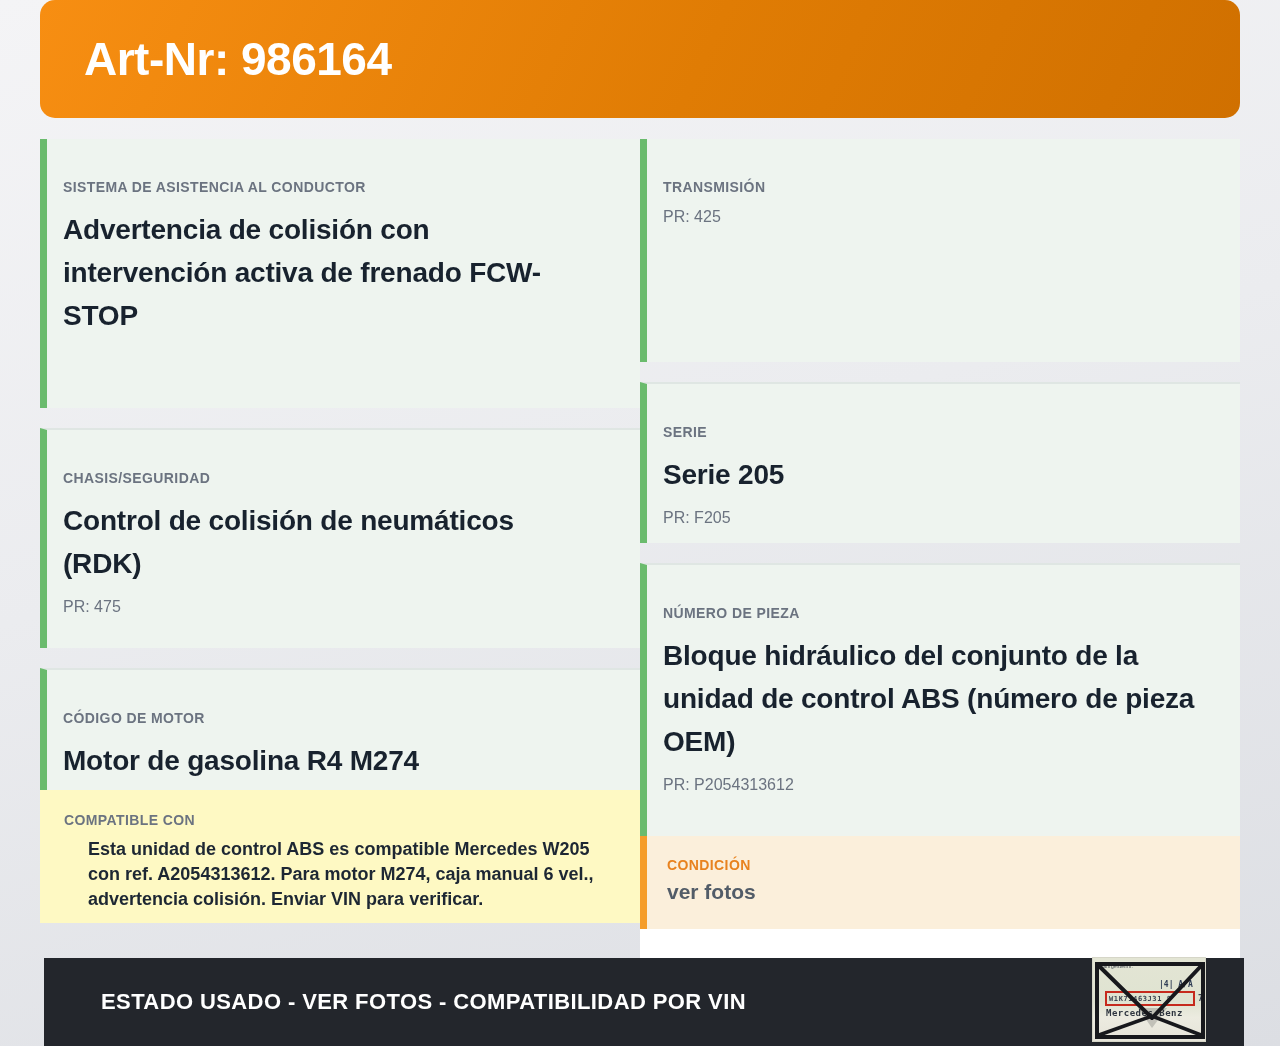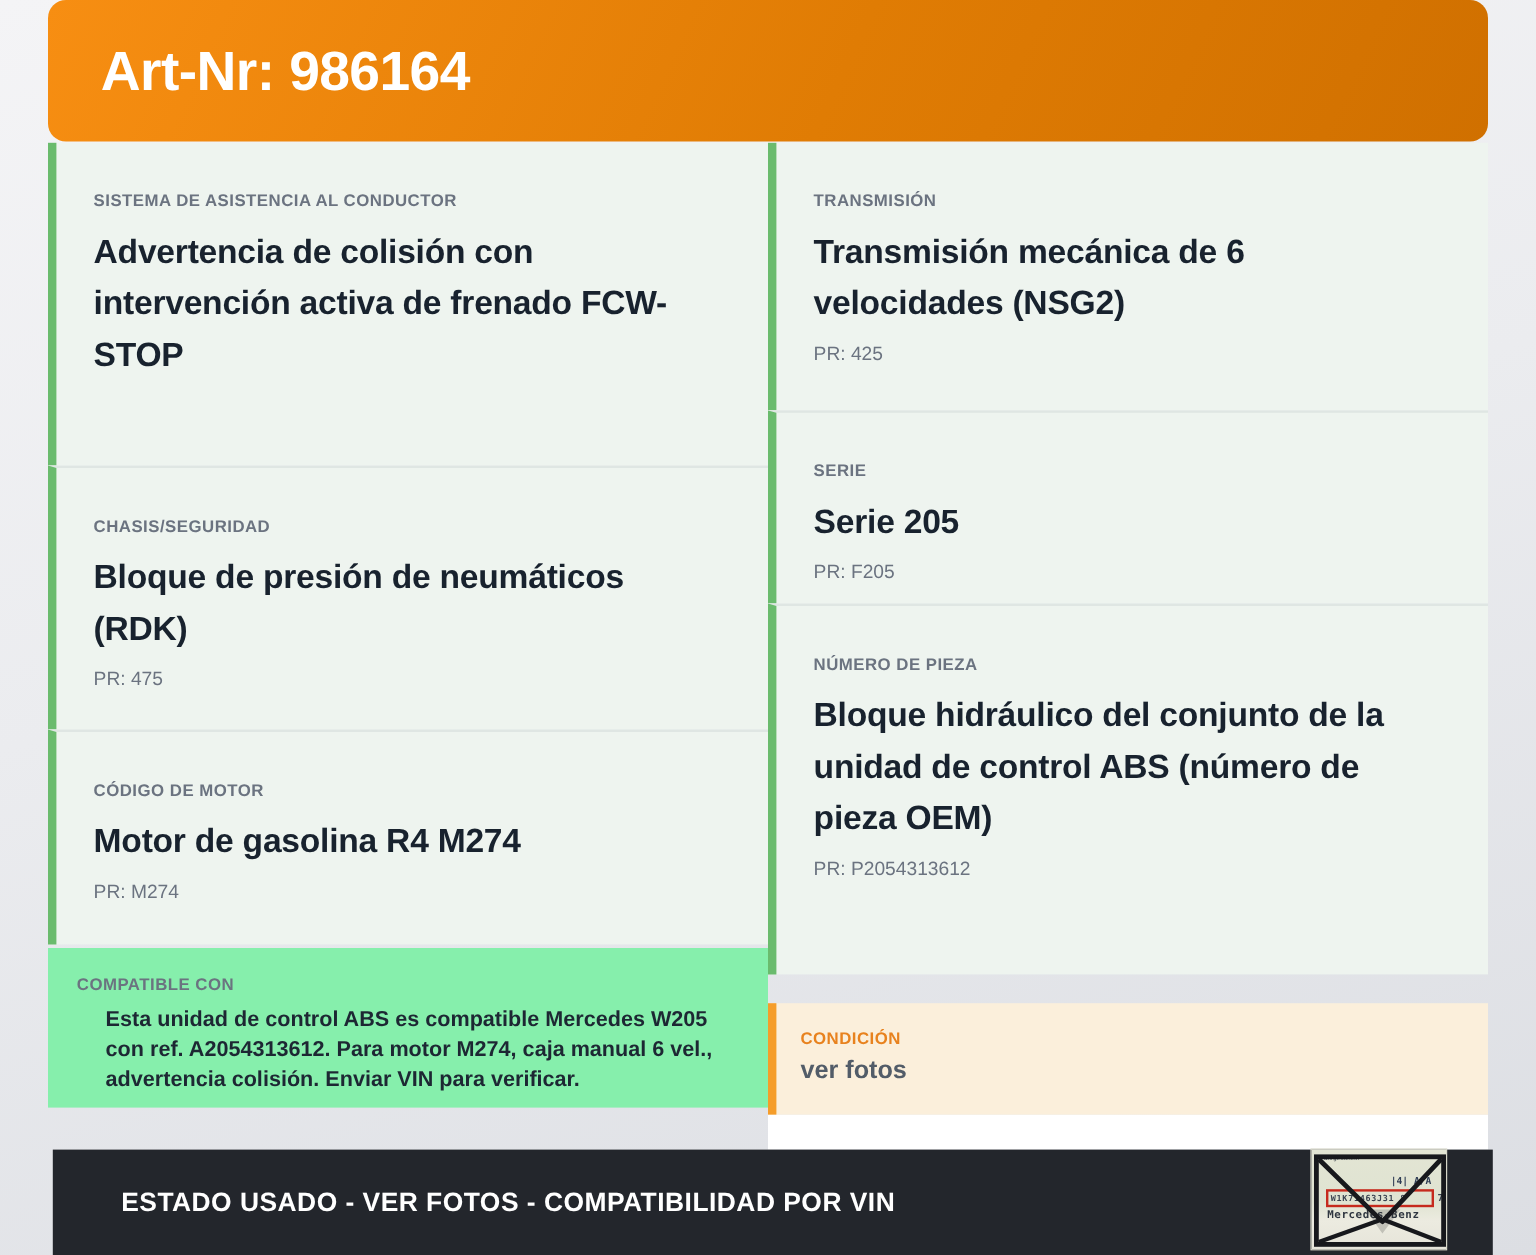--- a/index.html
+++ b/index.html
@@ -22,21 +22,22 @@
   }
 
   
   .col { position: absolute; top: 119px; width: 600px; }
   .col-left  { left: 40px; }
   .col-right { left: 640px; }
 
   .sec {
     background: #eef4ef;
     border-left: 7px solid #6abb6d;
-    padding: 40px 42px 0 31px;
+    padding: 40px 42px 0 16px;
+    margin-top: 20px;
   }
   .sec + .sec { border-top: 2px solid #dfe6e3; }
 
   .col-left  .sec-1 { height: 269px; }
   .col-left  .sec-2 { height: 220px; }
   .col-left  .sec-3 { height: 179px; }
   .col-right .sec-1 { height: 223px; }
   .col-right .sec-2 { height: 161px; }
   .col-right .sec-3 { height: 309px; }
 
@@ -45,21 +46,21 @@
   }
   .sec-title {
     margin-top: 13px; font-size: 28px; font-weight: 700; color: #18222e;
     line-height: 43px; letter-spacing: -0.2px;
   }
   .sec-pr { margin-top: 13px; font-size: 16px; color: #6b7380; }
 
   
   .compat-card {
     position: absolute; left: 40px; top: 790px; width: 600px; height: 133px;
-    background: #86efac; padding: 22px 46px 0 24px;
+    background: #fef9c3; padding: 22px 46px 0 24px;
   }
   .compat-text {
     margin-top: 9px; font-size: 18px; font-weight: 700; color: #1d2733;
     line-height: 25px; max-width: 520px; margin-left: 24px;
   }
 
   
   .cond-card {
     position: absolute; left: 640px; top: 836px; width: 600px; height: 93px;
     background: #fbefdb; border-left: 7px solid #f59d2a; padding: 21px 20px 0 20px;
@@ -127,34 +128,33 @@
     <h1>Art-Nr: 986164</h1>
   </div>
 
   <div class="col col-left">
     <div class="sec sec-1">
       <div class="sec-label">SISTEMA DE ASISTENCIA AL CONDUCTOR</div>
       <div class="sec-title">Advertencia de colisión con intervención activa de frenado FCW-STOP</div>
     </div>
     <div class="sec sec-2">
       <div class="sec-label">CHASIS/SEGURIDAD</div>
-      <div class="sec-title">Bloque de presión de neumáticos (RDK)</div>
+      <div class="sec-title">Control de colisión de neumáticos (RDK)</div>
       <div class="sec-pr">PR: 475</div>
     </div>
     <div class="sec sec-3">
       <div class="sec-label">CÓDIGO DE MOTOR</div>
       <div class="sec-title">Motor de gasolina R4 M274</div>
       <div class="sec-pr">PR: M274</div>
     </div>
   </div>
 
   <div class="col col-right">
     <div class="sec sec-1">
       <div class="sec-label">TRANSMISIÓN</div>
-      <div class="sec-title">Transmisión mecánica de 6 velocidades (NSG2)</div>
       <div class="sec-pr">PR: 425</div>
     </div>
     <div class="sec sec-2">
       <div class="sec-label">SERIE</div>
       <div class="sec-title">Serie 205</div>
       <div class="sec-pr">PR: F205</div>
     </div>
     <div class="sec sec-3">
       <div class="sec-label">NÚMERO DE PIEZA</div>
       <div class="sec-title">Bloque hidráulico del conjunto de la unidad de control ABS (número de pieza OEM)</div>

